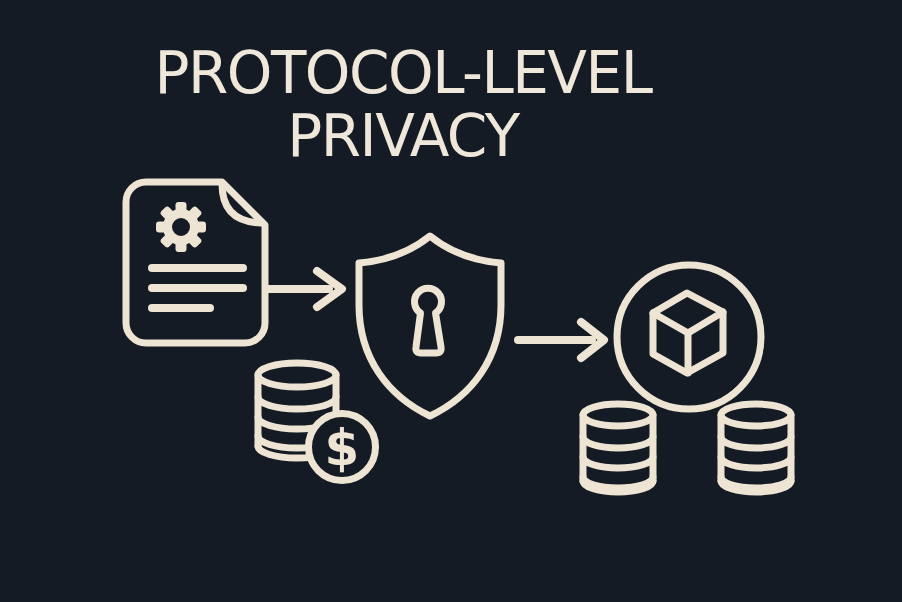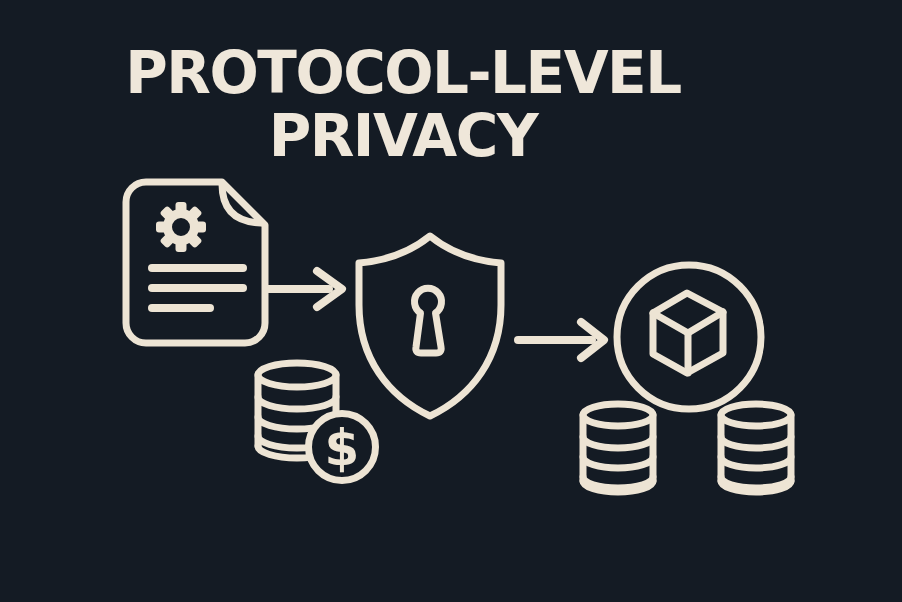--- a/index.html
+++ b/index.html
@@ -13,21 +13,21 @@
     width:902px;height:602px;
     background:var(--color-background);
     overflow:hidden;
     font-family:"DejaVu Sans","Liberation Sans",sans-serif;
   }
   .title{
     position:absolute;
     left:103px;top:42px;width:600px;
     text-align:center;
     color:var(--color-title);
-    font-weight:700;
+    font-weight:400;
     font-size:58px;
     line-height:63px;
     letter-spacing:-1.5px;
     white-space:nowrap;
   }
   .scene{position:absolute;left:0;top:0;}
   .stroke{
     stroke:var(--color-stroke);
     fill:none;
     stroke-width:7;

